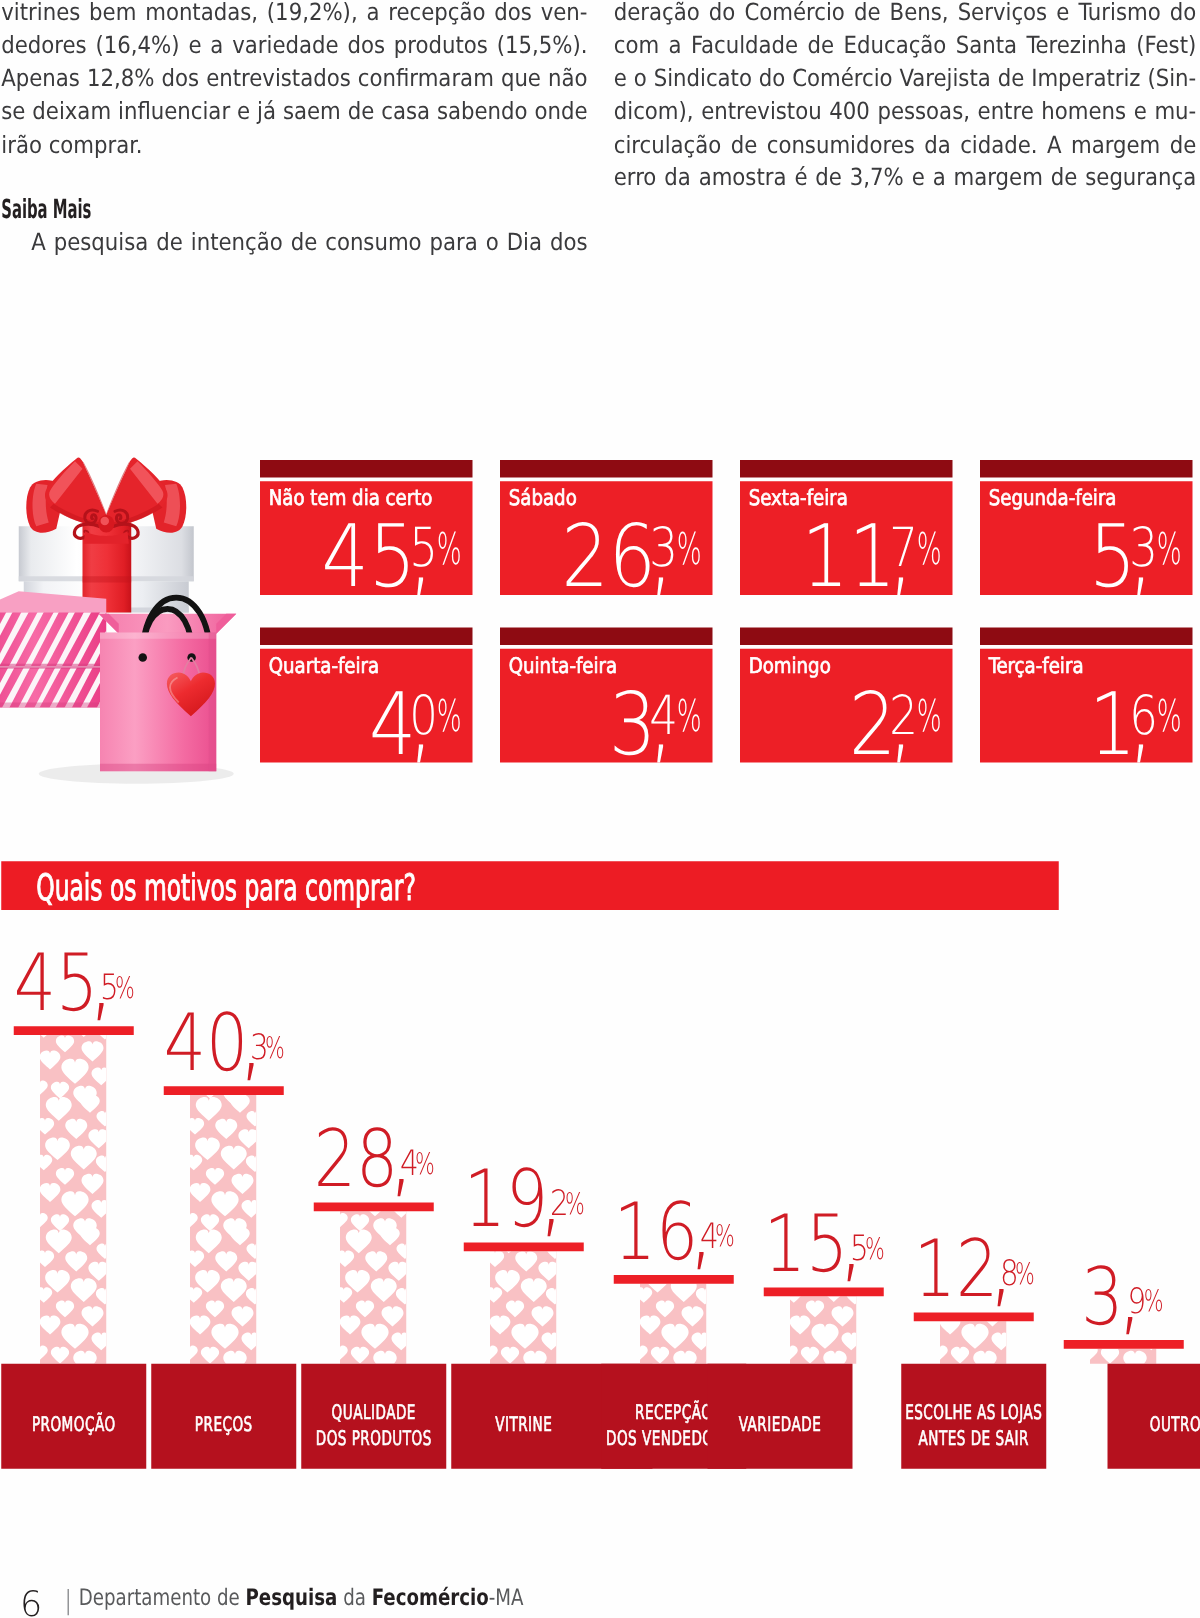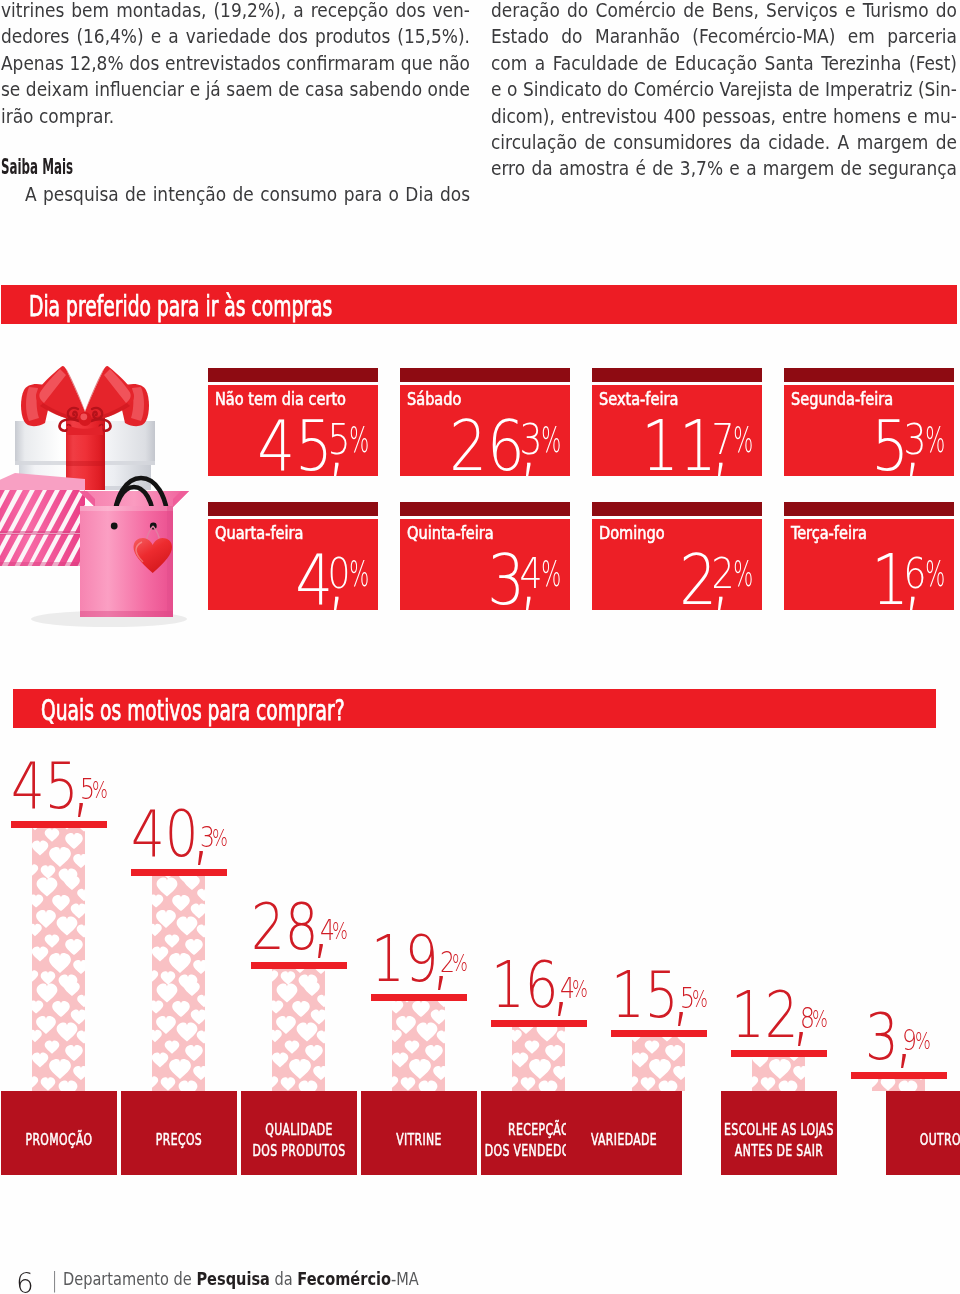--- a/index.html
+++ b/index.html
@@ -16,21 +16,21 @@
              margin-top:25.1px;line-height:26.4px;height:26.4px;
              transform:scaleX(0.625);transform-origin:0 50%;white-space:nowrap;}
   
   .banner{position:absolute;background:#ed1c24;color:#fff;}
   .banner span{position:absolute;left:28px;font-family:"DejaVu Sans Condensed","DejaVu Sans",sans-serif;
                font-weight:normal;font-size:29.2px;white-space:nowrap;
                -webkit-text-stroke:0.75px #ffffff;
                transform:scaleX(0.713);transform-origin:0 50%;}
   .banner1{left:1px;top:285px;width:956px;height:39px;}
   .banner1 span{top:3.5px;}
-  .banner2{left:1px;top:689px;width:923px;height:39px;margin-left:12px;}
+  .banner2{left:1px;top:689px;width:846px;height:39px;}
   .banner2 span{top:3.5px;}
   .indent .jl:first-child{text-indent:24px;}
   .jl{text-align:justify;text-align-last:justify;}
   .jl.last{text-align-last:left;}
   .lines{margin:0;}
   
   .footer{position:absolute;left:0;top:1260px;width:600px;height:40px;}
   .footer .pg{position:absolute;left:16px;top:10px;font-size:28px;line-height:28px;color:#231f20;
               font-family:"DejaVu Sans Light","DejaVu Sans",sans-serif;font-weight:300;}
   .footer .sep{position:absolute;left:51px;top:9.5px;font-size:21px;line-height:21px;color:#808285;
@@ -90,32 +90,28 @@
         <div class="jl last">irão comprar.</div>
       </div>
     <div class="saibamais">Saiba Mais</div>
     <div class="lines indent">
         <div class="jl">A pesquisa de intenção de consumo para o Dia dos</div>
       </div>
   </div>
   <div class="col col-r">
     <div class="lines">
         <div class="jl">deração do Comércio de Bens, Serviços e Turismo do</div>
-        <div class="jl">Estado do Maranhão (Fecomércio-MA) em parceria</div>
         <div class="jl">com a Faculdade de Educação Santa Terezinha (Fest)</div>
         <div class="jl">e o Sindicato do Comércio Varejista de Imperatriz (Sin-</div>
         <div class="jl">dicom), entrevistou 400 pessoas, entre homens e mu-</div>
         <div class="jl">circulação de consumidores da cidade. A margem de</div>
         <div class="jl">erro da amostra é de 3,7% e a margem de segurança</div>
       </div>
   </div>
 
-  <div class="banner banner1">
-    <span>Dia preferido para ir às compras</span>
-  </div>
 
   <div id="daycards">
       <div class="daycard" style="left: 208px; top: 367.5px;">
         <div class="cap"></div>
         <div class="bd">
           <div class="lab">Não tem dia certo</div>
           <div class="num">
             <span class="int">45</span>
             <span class="comma">,</span>
             <span class="dd">5</span>
@@ -681,21 +677,21 @@
             <path d="M28.0 94.0C22.1 88.8 17.1 84.8 17.1 80.8C17.1 76.0 21.7 74.0 24.6 74.0C26.7 74.0 27.6 75.2 28.0 77.2C28.4 75.2 29.3 74.0 31.4 74.0C34.3 74.0 38.9 76.0 38.9 80.8C38.9 84.8 33.9 88.8 28.0 94.0Z"></path>
             <path d="M49.0 95.1C44.8 91.4 41.2 88.6 41.2 85.7C41.2 82.3 44.5 80.9 46.6 80.9C48.1 80.9 48.7 81.7 49.0 83.2C49.3 81.7 49.9 80.9 51.4 80.9C53.5 80.9 56.8 82.3 56.8 85.7C56.8 88.6 53.2 91.4 49.0 95.1Z"></path>
             <path d="M16.0 105.7C12.1 102.2 8.7 99.5 8.7 96.9C8.7 93.7 11.8 92.3 13.8 92.3C15.2 92.3 15.7 93.1 16.0 94.5C16.3 93.1 16.8 92.3 18.2 92.3C20.2 92.3 23.3 93.7 23.3 96.9C23.3 99.5 19.9 102.2 16.0 105.7Z"></path>
             <path d="M36.0 112.5C31.0 108.1 26.6 104.7 26.6 101.3C26.6 97.2 30.6 95.5 33.1 95.5C34.9 95.5 35.6 96.5 36.0 98.2C36.4 96.5 37.1 95.5 38.9 95.5C41.4 95.5 45.4 97.2 45.4 101.3C45.4 104.7 41.0 108.1 36.0 112.5Z"></path>
             <path d="M0.0 102.7C-3.4 99.7 -6.2 97.5 -6.2 95.2C-6.2 92.4 -3.6 91.3 -1.9 91.3C-0.7 91.3 -0.2 92.0 0.0 93.1C0.2 92.0 0.7 91.3 1.9 91.3C3.6 91.3 6.2 92.4 6.2 95.2C6.2 97.5 3.4 99.7 0.0 102.7Z"></path>
           </g>
         </svg>
       </div>
       <div class="barcap" style="left: 371px; top: 994px;"></div>
       <div class="bval" style="left: 373.7px; top: 994px;"><span class="int">19</span><span class="comma" style="left: 56.6px;">,</span><span class="dd" style="left: 66.1px;">2</span><span class="pct" style="left: 78.6px;">%</span></div>
-      <div class="catbox" style="left: 361px;">
+      <div class="catbox" style="left: 361px; padding-left: 45px;">
         <div class="ct" style="top: 39.15px;">
           <div>VITRINE</div>
         </div>
       </div>
       <div class="bar" style="left: 512px; top: 1026.5px; height: 64.5px;">
         <svg class="barfill" width="53" height="212" viewBox="0 0 53 212" fill="#ffffff">
           <g transform="translate(0,0)">
             <path d="M15.0 17.5C9.4 12.6 4.6 8.8 4.6 5.0C4.6 0.4 9.0 -1.5 11.8 -1.5C13.8 -1.5 14.6 -0.4 15.0 1.5C15.4 -0.4 16.2 -1.5 18.2 -1.5C21.0 -1.5 25.4 0.4 25.4 5.0C25.4 8.8 20.6 12.6 15.0 17.5Z"></path>
             <path d="M40.0 11.1C35.8 7.4 32.2 4.6 32.2 1.7C32.2 -1.7 35.5 -3.1 37.6 -3.1C39.1 -3.1 39.7 -2.3 40.0 -0.8C40.3 -2.3 40.9 -3.1 42.4 -3.1C44.5 -3.1 47.8 -1.7 47.8 1.7C47.8 4.6 44.2 7.4 40.0 11.1Z"></path>
             <path d="M52.0 22.2C48.4 19.0 45.2 16.5 45.2 14.0C45.2 11.1 48.1 9.8 49.9 9.8C51.2 9.8 51.7 10.6 52.0 11.8C52.3 10.6 52.8 9.8 54.1 9.8C55.9 9.8 58.8 11.1 58.8 14.0C58.8 16.5 55.6 19.0 52.0 22.2Z"></path>

